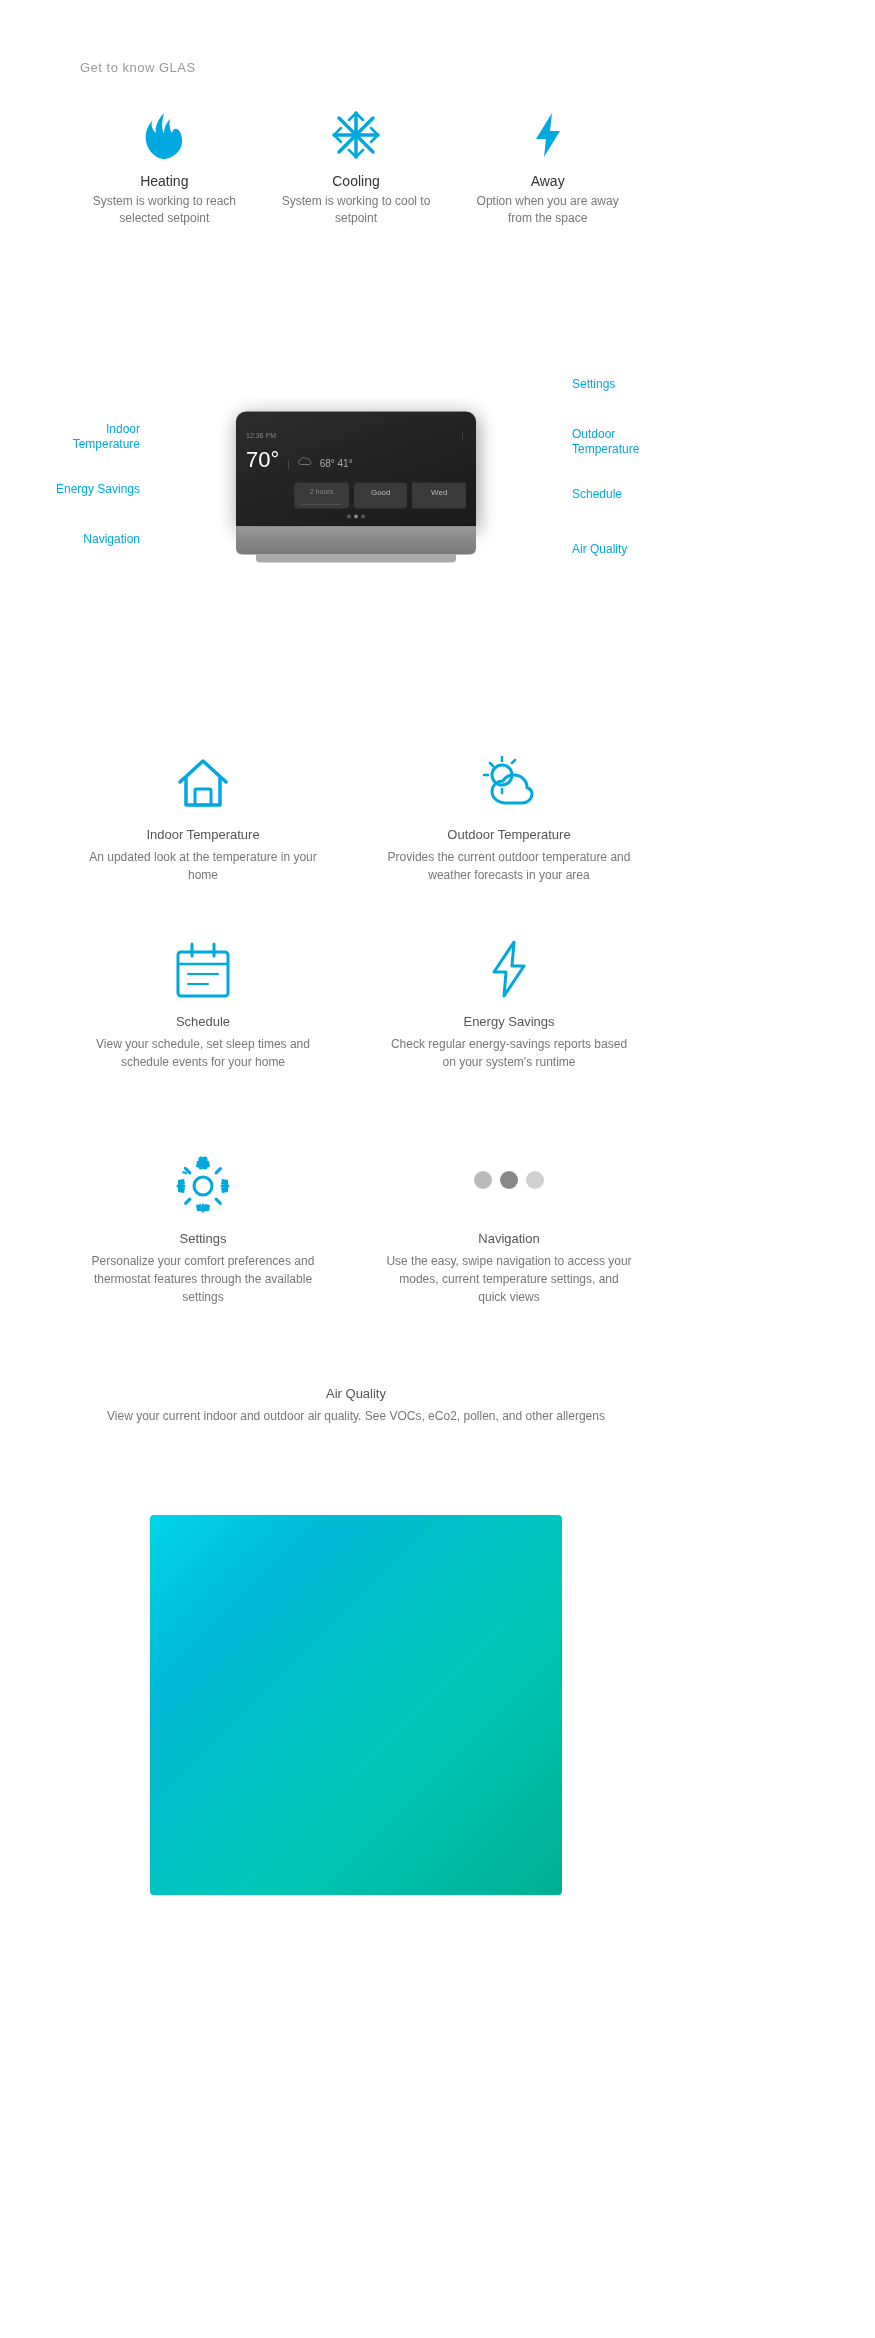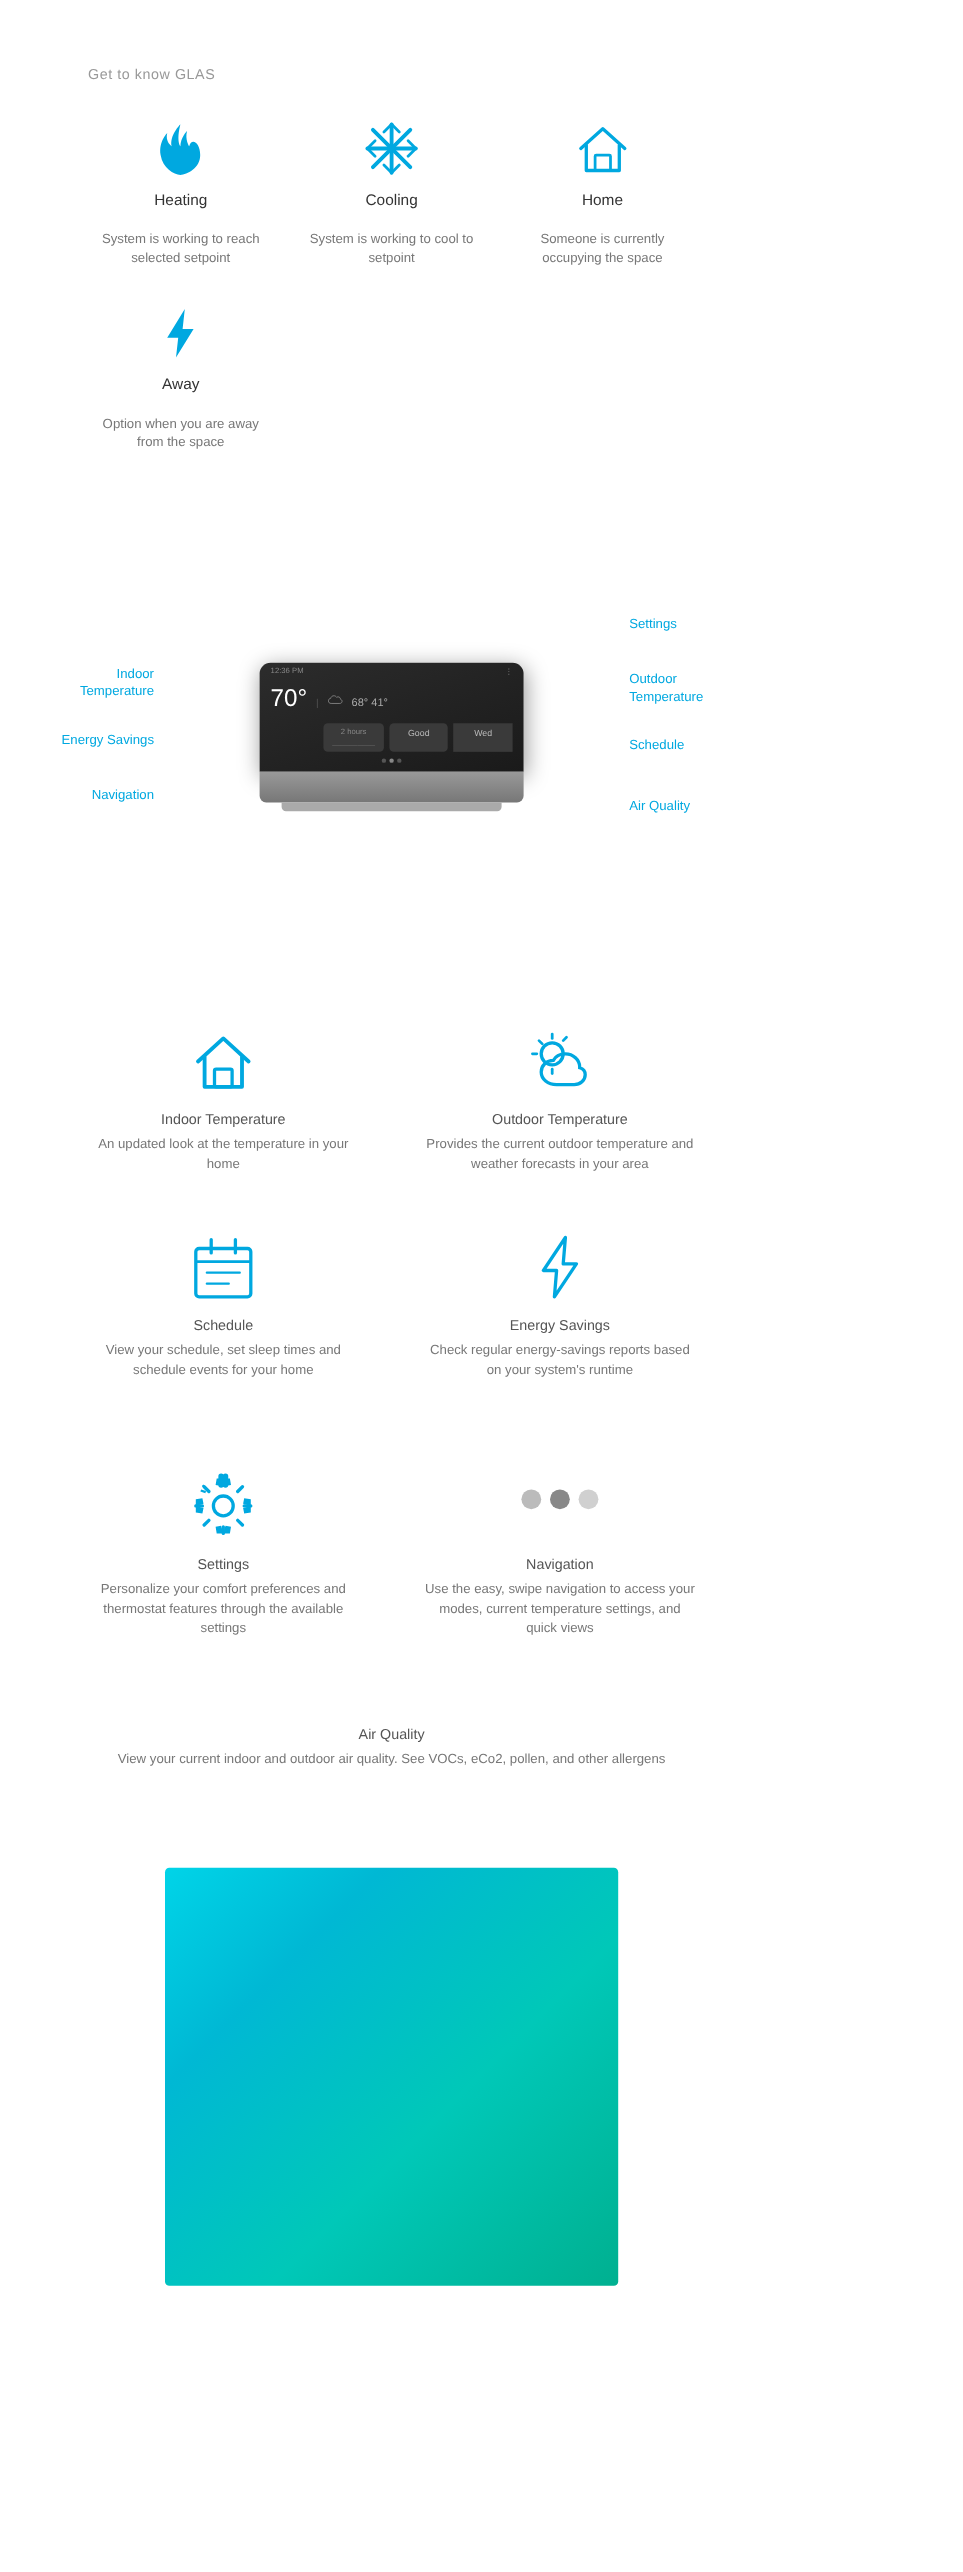--- a/index.html
+++ b/index.html
@@ -55,21 +55,20 @@
       color: #333;
       font-weight: 400;
       margin-bottom: 4px;
     }
 
     .icon-desc {
       font-size: 12px;
       color: #777;
       font-weight: 300;
       line-height: 1.4;
-      margin-top: 16px;
     }
 
     
     .section-device {
       padding: 60px 40px;
       position: relative;
       display: flex;
       justify-content: center;
       align-items: center;
     }
@@ -213,31 +212,20 @@
             <line x1="8" y1="30" x2="15" y2="37" stroke="#00a8e0" stroke-width="2.5" stroke-linecap="round"></line>
             <line x1="52" y1="30" x2="45" y2="23" stroke="#00a8e0" stroke-width="2.5" stroke-linecap="round"></line>
             <line x1="52" y1="30" x2="45" y2="37" stroke="#00a8e0" stroke-width="2.5" stroke-linecap="round"></line>
           </svg>
         </div>
         <div class="icon-label">Cooling</div>
         <div class="icon-desc">System is working to cool to setpoint</div>
       </div>
 
 
-      <div class="icon-item">
-        <div class="icon-svg">
-          <svg viewBox="0 0 60 60" fill="none" xmlns="http://www.w3.org/2000/svg">
-            <path d="M10 30 L30 12 L50 30" stroke="#00a8e0" stroke-width="3" stroke-linecap="round" stroke-linejoin="round" fill="none"></path>
-            <path d="M15 27 L15 50 L45 50 L45 27" stroke="#00a8e0" stroke-width="3" stroke-linecap="round" stroke-linejoin="round" fill="none"></path>
-            <rect x="23" y="36" width="14" height="14" rx="1" stroke="#00a8e0" stroke-width="2.5" fill="none"></rect>
-          </svg>
-        </div>
-        <div class="icon-label">Home</div>
-        <div class="icon-desc">Someone is currently occupying the space</div>
-      </div>
 
       <div class="icon-item">
         <div class="icon-svg">
           <svg viewBox="0 0 60 60" fill="none" xmlns="http://www.w3.org/2000/svg">
             <path d="M34 8 L18 34 L28 34 L26 52 L42 26 L32 26 Z" fill="#00a8e0"></path>
           </svg>
         </div>
         <div class="icon-label">Away</div>
         <div class="icon-desc">Option when you are away from the space</div>
       </div>
@@ -270,21 +258,21 @@
       </div>
       <div class="device-label label-right" style="right: 10px; top: 160px; width: 90px;">
         <span>Schedule</span>
       </div>
       <div class="device-label label-right" style="right: 10px; top: 215px; width: 90px;">
         <span>Air Quality</span>
       </div>
 
       <div style="position: absolute; left: 50%; top: 50%; transform: translate(-50%, -50%);">
 
-        <div style="width: 240px; background: linear-gradient(160deg, #2c2c2c 0%, #1a1a1a 100%); border-radius: 10px 10px 0 0; padding: 4px 10px 8px; box-shadow: 2px 4px 20px rgba(0,0,0,0.4);">
+        <div style="width: 240px; background: linear-gradient(160deg, #2c2c2c 0%, #1a1a1a 100%); border-radius: 10px 10px 0 0; padding: 20px 10px 8px; box-shadow: 2px 4px 20px rgba(0,0,0,0.4);">
 
           <div style="display:flex; justify-content:space-between; margin-bottom: 3px;">
             <span style="font-size:7px; color:#888;">12:36 PM</span>
             <span style="font-size:7px; color:#888;">⋮</span>
           </div>
 
           <div style="display:flex; align-items:baseline; gap:8px; padding: 4px 0;">
             <span style="font-size:22px; color:#fff; font-weight:200;">70°</span>
             <span style="font-size:9px; color:#555; font-weight:200;">|</span>
             <span style="font-size:9px; color:#888;">

